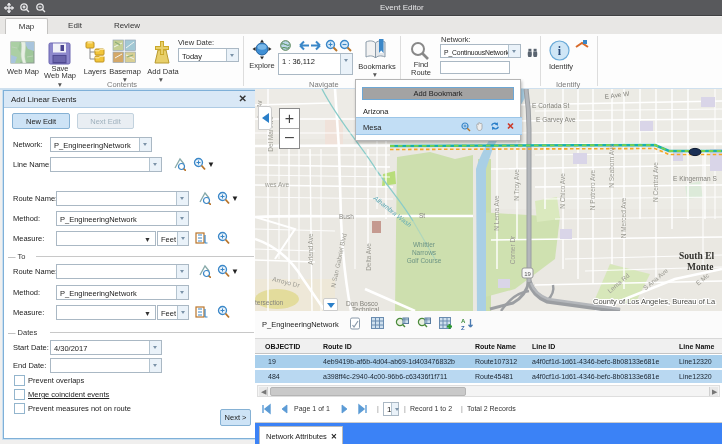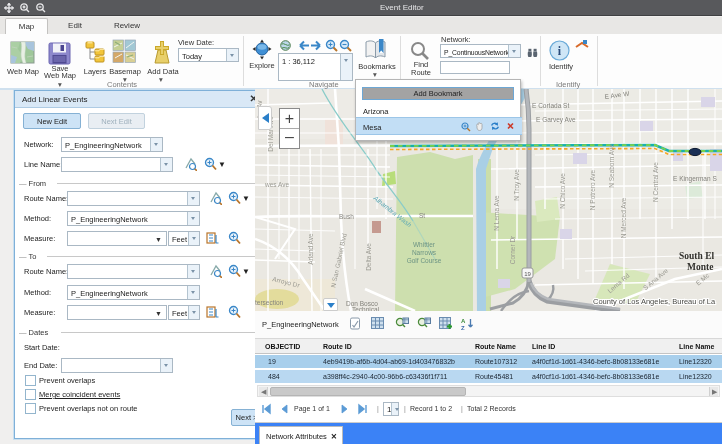--- a/index.html
+++ b/index.html
@@ -22,21 +22,21 @@
 .rsep { position:absolute; top:2px; height:50px; width:1px; background:#dddddd; }
 .glabel { position:absolute; top:46px; font-size:7.5px; color:#7a7a7a; }
 .rlabel { position:absolute; font-size:7.5px; color:#333; text-align:center; }
 .ricon { position:absolute; }
 .dd { position:absolute; background:#fff; border:1px solid #aab8c4; }
 .ddarrow { position:absolute; right:0; top:0; bottom:0; width:12px; background:#eaf2f9; border-left:1px solid #b4c4d0; }
 .ddarrow:after { content:""; position:absolute; left:3px; top:5px; border-left:2.5px solid transparent; border-right:2.5px solid transparent; border-top:3.5px solid #7b93a8; }
 .ddtext { position:absolute; left:3px; top:3px; font-size:7.5px; color:#222; white-space:nowrap; }
 
 
-#panel { position:absolute; left:14px; top:90px; width:260px; height:349px; background:#fff; border:1px solid #7fb0d8; box-shadow:0 0 0 1px #c9dff0; }
+#panel { position:absolute; left:3px; top:90px; width:260px; height:349px; background:#fff; border:1px solid #7fb0d8; box-shadow:0 0 0 1px #c9dff0; }
 #panelhead { position:absolute; left:0; top:0; width:251px; height:17px; background:#d9e8f6; border-bottom:1px solid #aecbe4; }
 #panelhead .t { position:absolute; left:7px; top:4px; font-size:8px; color:#222; }
 #panelhead .x { position:absolute; right:8px; top:2px; font-size:10px; color:#333; font-weight:bold; }
 .btn { position:absolute; background:#cde3f6; border:1px solid #85b1d4; border-radius:2px; font-size:7.5px; color:#222; text-align:center; }
 .btn.dis { background:#e9eef3; border-color:#c2d2de; color:#9fb0bd; }
 .flabel { position:absolute; left:9px; font-size:7.5px; color:#222; }
 .legend { position:absolute; left:4px; width:244px; font-size:7.5px; color:#333; }
 .legend .line { position:absolute; top:4px; height:1px; background:#c8c8c8; }
 .cb { position:absolute; left:10px; width:11px; height:11px; background:#fff; border:1px solid #93b5cd; }
 .cbl { position:absolute; left:24px; font-size:7.5px; color:#222; }
@@ -174,21 +174,21 @@
     <svg class="ricon" style="left:325px;top:5px" width="13" height="13" viewBox="0 0 13 13">
       <circle cx="5.5" cy="5.5" r="4" fill="#d8eaf8" stroke="#3a87c8" stroke-width="1.4"></circle>
       <path d="M3.5 5.5 L7.5 5.5 M5.5 3.5 L5.5 7.5" stroke="#3a87c8" stroke-width="1.1"></path>
       <path d="M8.5 8.5 L12 12" stroke="#b8742a" stroke-width="2"></path>
     </svg>
     <svg class="ricon" style="left:339px;top:5px" width="13" height="13" viewBox="0 0 13 13">
       <circle cx="5.5" cy="5.5" r="4" fill="#d8eaf8" stroke="#3a87c8" stroke-width="1.4"></circle>
       <path d="M3.5 5.5 L7.5 5.5" stroke="#3a87c8" stroke-width="1.1"></path>
       <path d="M8.5 8.5 L12 12" stroke="#b8742a" stroke-width="2"></path>
     </svg>
-    <div class="dd" style="left:278px;top:19px;width:75px;height:28px;text-align:center;">
+    <div class="dd" style="left:278px;top:19px;width:75px;height:22px;text-align:center;">
         <span class="ddtext">1 : 36,112</span>
         <span class="ddarrow"></span>
       </div>
     <svg class="ricon" style="left:364px;top:5px" width="24" height="22" viewBox="0 0 24 22">
       <path d="M2 3 C6 1 10 2 11.5 4 L11.5 19 C10 17 6 16 2 18 Z" fill="#f2f2f2" stroke="#8a9aa8"></path>
       <path d="M21 3 C17 1 13 2 11.5 4 L11.5 19 C13 17 17 16 21 18 Z" fill="#e2e6ea" stroke="#8a9aa8"></path>
       <rect x="15" y="0" width="4.5" height="14" fill="#3a87c8"></rect>
       <path d="M15 14 L17.2 11.5 L19.5 14 Z" fill="#fff"></path>
     </svg>
     <div class="rlabel" style="left:355px;top:28px;width:44px;">Bookmarks</div>
@@ -246,21 +246,20 @@
       <circle cx="8.5" cy="9.5" r="3" fill="none" stroke="#3a87c8" stroke-width="1.2"></circle>
       <path d="M10.7 11.7 L13 14" stroke="#b8742a" stroke-width="1.6"></path>
     </svg>
     <svg class="ricon" style="left:189px;top:66px" width="13" height="14" viewBox="0 0 13 14">
       <circle cx="5.5" cy="5.5" r="4" fill="#e8f2fa" stroke="#3a87c8" stroke-width="1.3"></circle>
       <path d="M3.5 5.5 L7.5 5.5 M5.5 3.5 L5.5 7.5" stroke="#3a87c8" stroke-width="1"></path>
       <path d="M8.5 8.5 L12 12.5" stroke="#b8742a" stroke-width="1.8"></path>
     </svg>
     <div class="abs" style="left:203px;top:69px;font-size:8px;color:#222;">▼</div>
 
-    <div class="legend" style="top:88px;"><span style="color:#888">—</span> From <span class="line" style="left:38px;width:208px;"></span></div>
     <div class="flabel" style="top:103px;">Route Name:</div>
     <div class="dd" style="left:52px;top:100px;width:133px;height:15px;">
         <span class="ddarrow"></span>
       </div>
     <svg class="ricon" style="left:194px;top:100px" width="13" height="14" viewBox="0 0 13 14">
       <path d="M2 11 L7 2 L11 7" stroke="#8aa" stroke-width="1.3" fill="none"></path>
       <circle cx="8.5" cy="9.5" r="3" fill="none" stroke="#3a87c8" stroke-width="1.2"></circle>
       <path d="M10.7 11.7 L13 14" stroke="#b8742a" stroke-width="1.6"></path>
     </svg>
     <svg class="ricon" style="left:213px;top:100px" width="13" height="14" viewBox="0 0 13 14">
@@ -332,31 +331,35 @@
       <path d="M10 4 L10 12 M10 12 L12.5 12" stroke="#3a87c8" stroke-width="1.2"></path>
     </svg>
     <svg class="ricon" style="left:213px;top:214px" width="13" height="14" viewBox="0 0 13 14">
       <circle cx="5.5" cy="5.5" r="4" fill="#e8f2fa" stroke="#3a87c8" stroke-width="1.3"></circle>
       <path d="M3.5 5.5 L7.5 5.5 M5.5 3.5 L5.5 7.5" stroke="#3a87c8" stroke-width="1"></path>
       <path d="M8.5 8.5 L12 12.5" stroke="#b8742a" stroke-width="1.8"></path>
     </svg>
 
     <div class="legend" style="top:237px;"><span style="color:#888">—</span> Dates <span class="line" style="left:42px;width:204px;"></span></div>
     <div class="flabel" style="top:252px;">Start Date:</div>
+    <div class="dd" style="left:46px;top:249px;width:112px;height:15px;">
+        <span class="ddtext" style="top:3px">4/30/2017</span>
+        <span class="ddarrow"></span>
+      </div>
     <div class="flabel" style="top:270px;">End Date:</div>
     <div class="dd" style="left:46px;top:267px;width:112px;height:15px;">
         <span class="ddarrow"></span>
       </div>
 
     <div class="cb" style="top:284px;"></div>
       <div class="cbl" style="top:285px;">Prevent overlaps</div>
     <div class="cb" style="top:298px;"></div>
       <div class="cbl" style="top:299px;text-decoration:underline;">Merge coincident events</div>
     <div class="cb" style="top:312px;"></div>
-      <div class="cbl" style="top:313px;">Prevent overlaps not on route</div>
+      <div class="cbl" style="top:313px;">Prevent measures not on route</div>
 
     <div class="btn" style="left:216px;top:318px;width:31px;height:17px;line-height:16px;">Next &gt;</div>
   </div>
 
   <div id="map">
   <svg width="467" height="222" viewBox="0 0 467 222">
     <rect width="467" height="222" fill="#eae8e2"></rect>
     <rect x="0" y="0" width="467" height="50" fill="#edebe6"></rect>
     <rect x="236" y="0" width="231" height="120" fill="#ecebe5"></rect>
 

